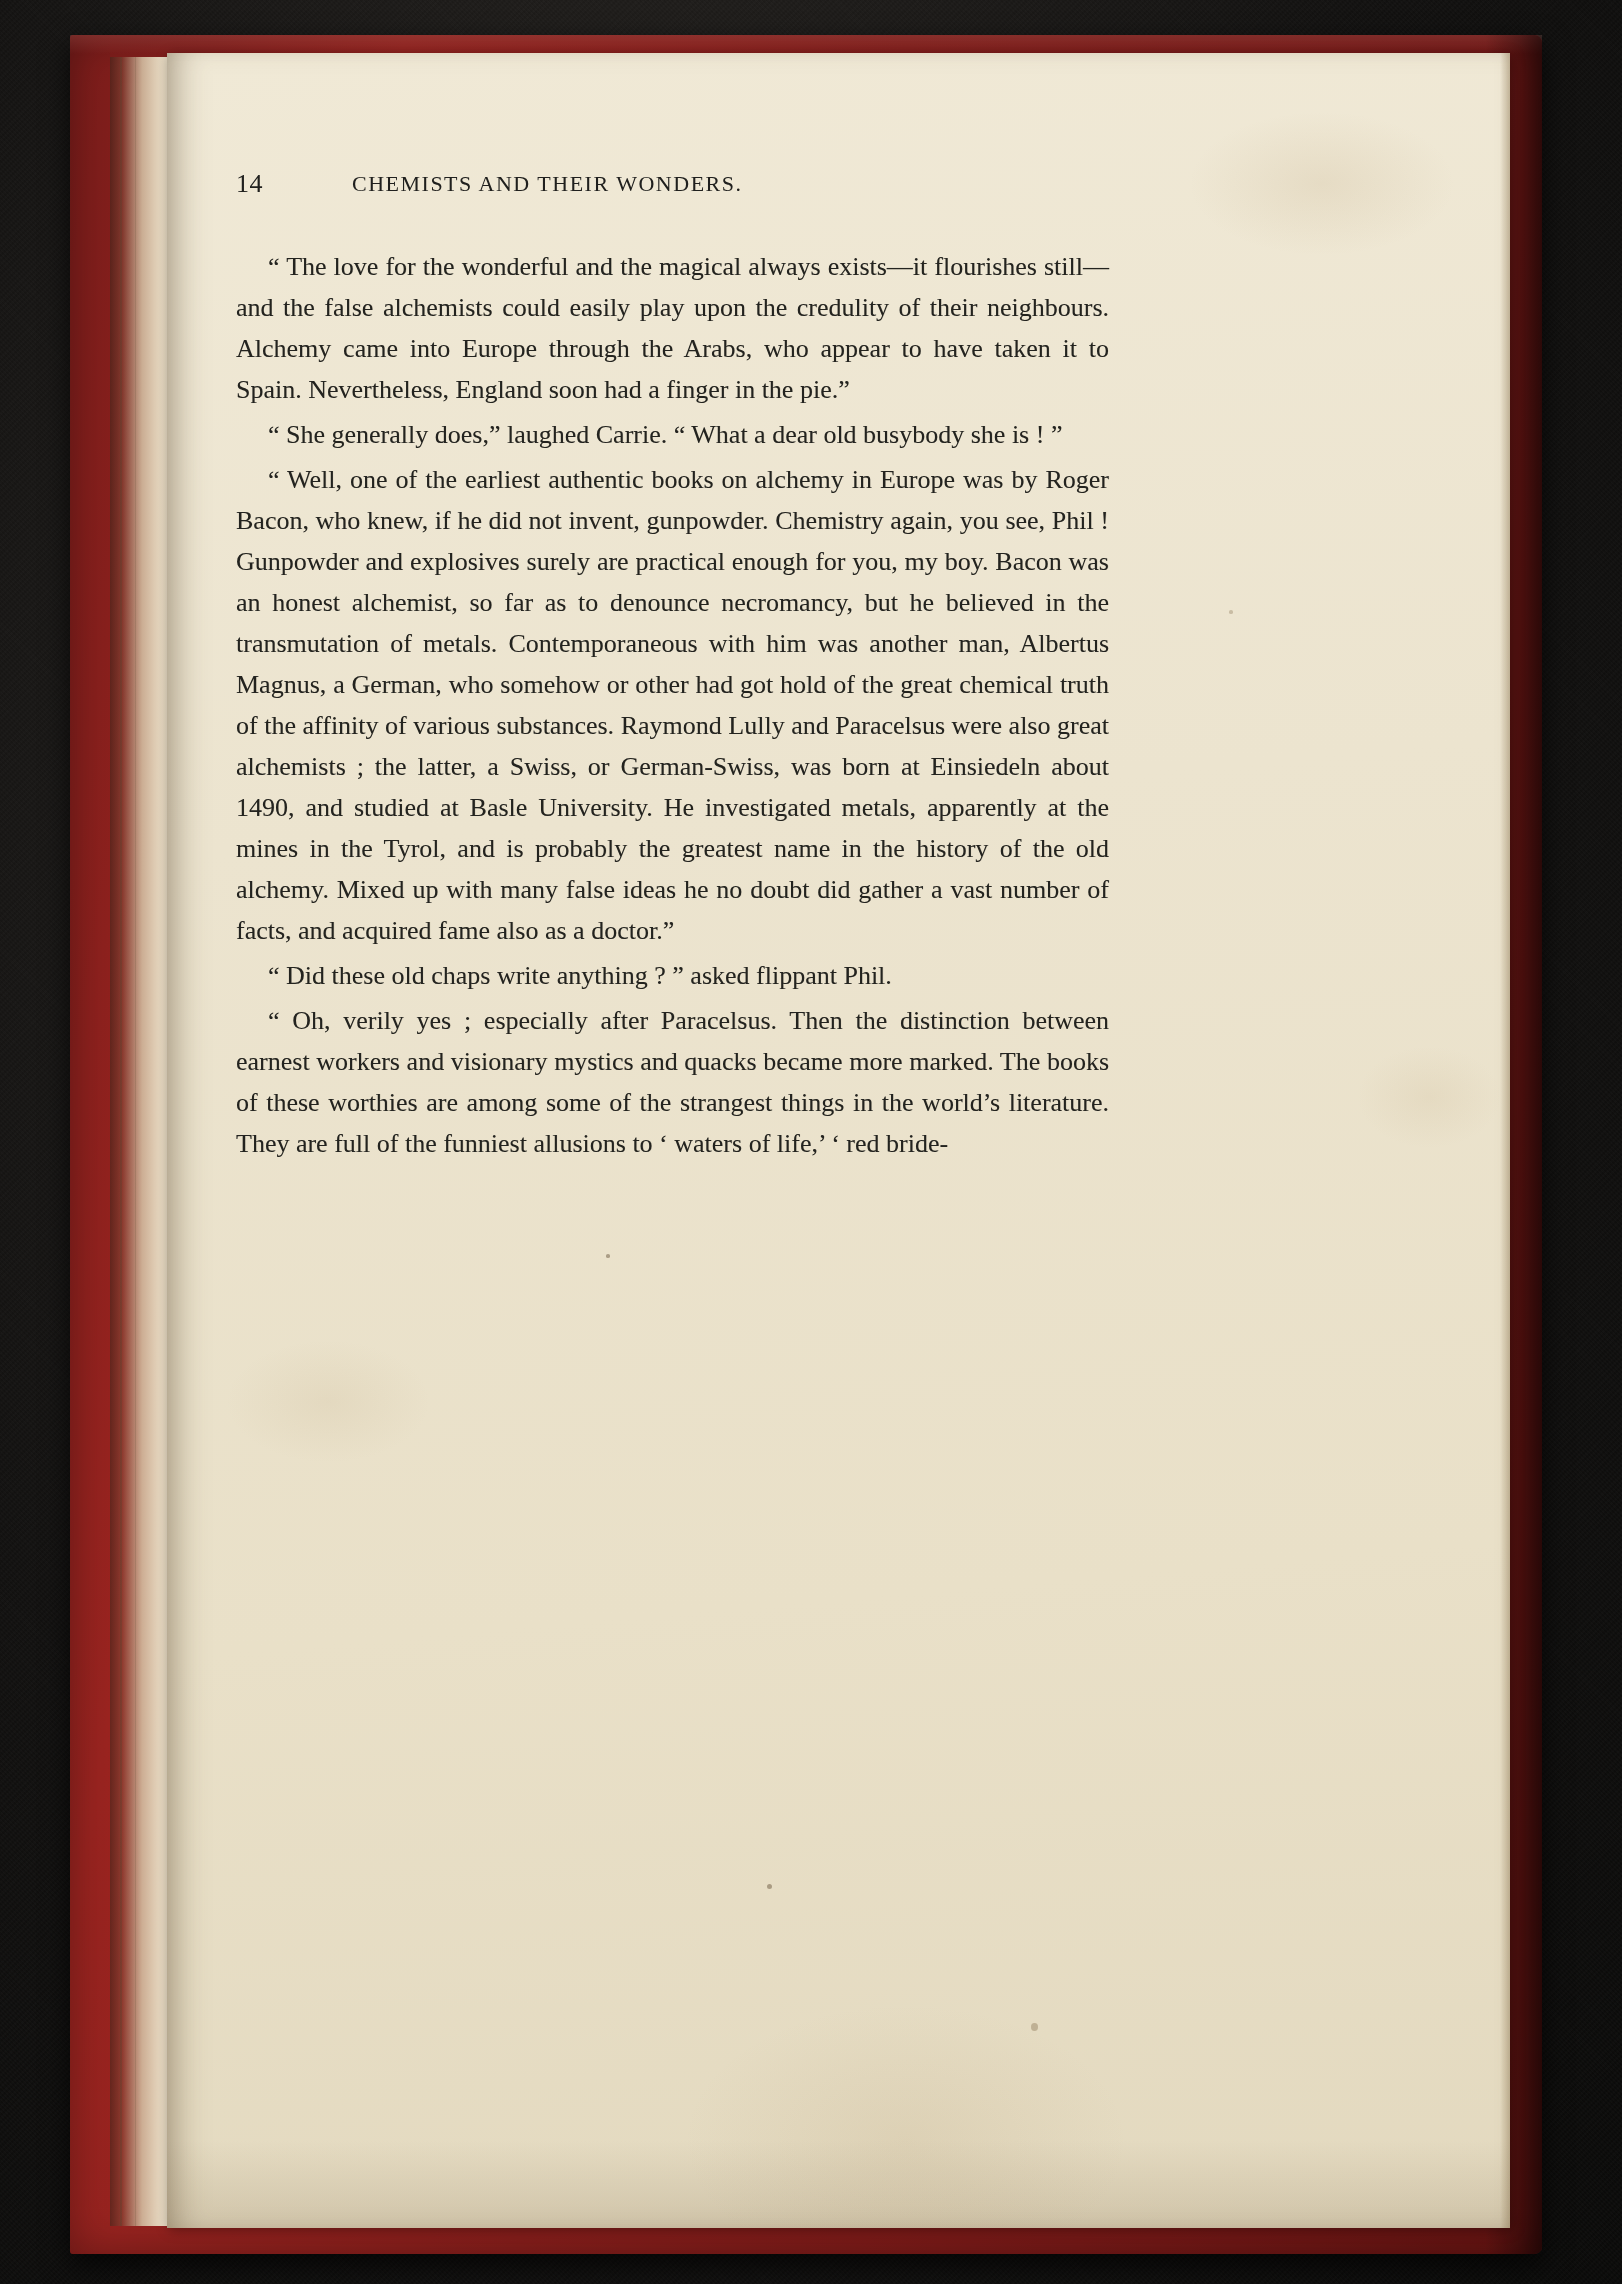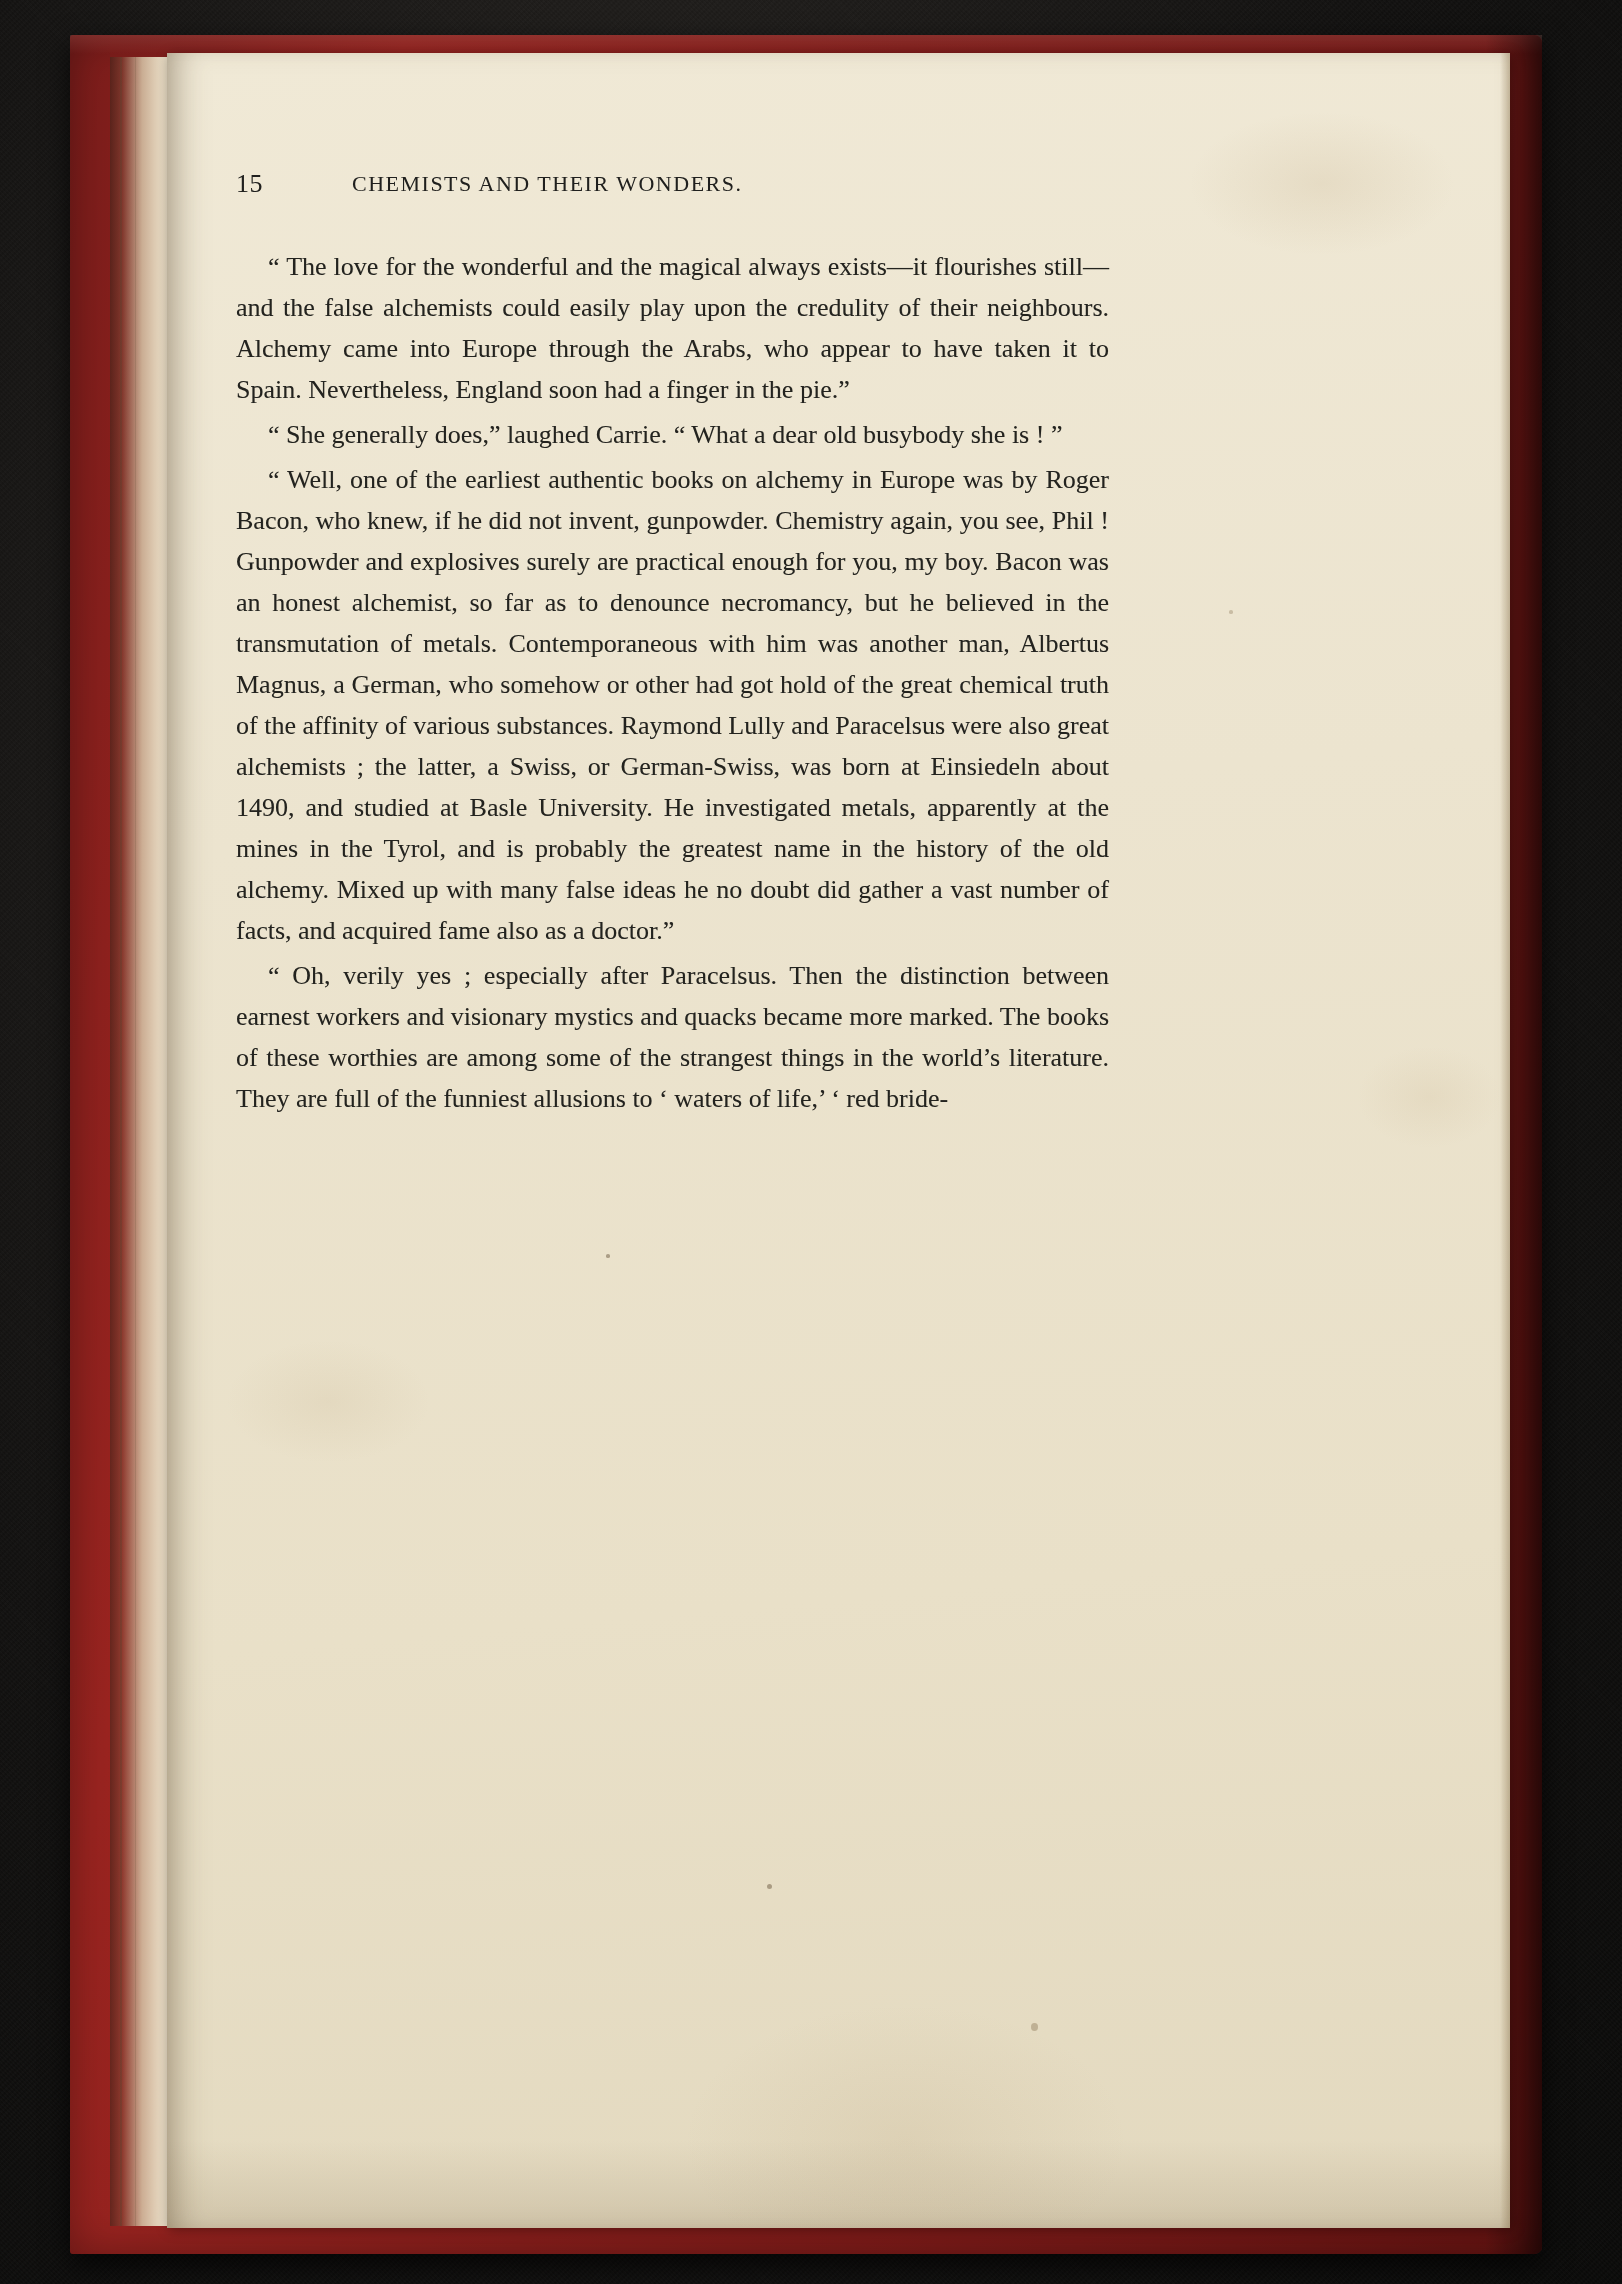--- a/index.html
+++ b/index.html
@@ -207,26 +207,27 @@
 
     <span class="page-speck" style="left:600px; top:1831px; width:5.1px; height:5.1px;"></span>
     <span class="page-speck" style="left:864px; top:1970px; width:6.6px; height:8px; background:rgba(120,96,62,0.35);"></span>
     <span class="page-speck" style="left:439px; top:1201px; width:3.7px; height:3.7px;"></span>
     <span class="page-speck" style="left:1062px; top:557px; width:3.7px; height:3.7px; background:rgba(120,96,62,0.3);"></span>
   </div>
 
   <div class="text-column">
 
     <div class="running-head">
-      <div class="folio">15</div>
+      <div class="folio">14</div>
       <div class="head-title">CHEMISTS AND THEIR WONDERS.</div>
     </div>
 
     <div class="body-text">
       <p>“ The love for the wonderful and the magical always exists—it flourishes still—and the false alchemists could easily play upon the credulity of their neighbours.   Alchemy came into Europe through the Arabs, who appear to have taken it to Spain.   Nevertheless, England soon had a finger in the pie.”</p>
       <p>“ She generally does,” laughed Carrie.   “ What a dear old busybody she is ! ”</p>
       <p>“ Well, one of the earliest authentic books on alchemy in Europe was by Roger Bacon, who knew, if he did not invent, gunpowder.  Chemistry again, you see, Phil !   Gunpowder and explosives surely are practical enough for you, my boy.   Bacon was an honest alchemist, so far as to denounce necromancy, but he believed in the transmutation of metals.   Contemporaneous with him was another man, Albertus Magnus, a German, who somehow or other had got hold of the great chemical truth of the affinity of various substances.   Raymond Lully and Paracelsus were also great alchemists ; the latter, a Swiss, or German-Swiss, was born at Einsiedeln about 1490, and studied at Basle University.   He investigated metals, apparently at the mines in the Tyrol, and is probably the greatest name in the history of the old alchemy.   Mixed up with many false ideas he no doubt did gather a vast number of facts, and acquired fame also as a doctor.”</p>
+      <p>“ Did these old chaps write anything ? ” asked flippant Phil.</p>
       <p>“ Oh, verily yes ; especially after Paracelsus.   Then the distinction between earnest workers and visionary mystics and quacks became more marked.   The books of these worthies are among some of the strangest things in the world’s literature.   They are full of the funniest allusions to ‘ waters of life,’ ‘ red bride-</p>
     </div>
 
   </div>
 </div>
 
 
 </body></html>

